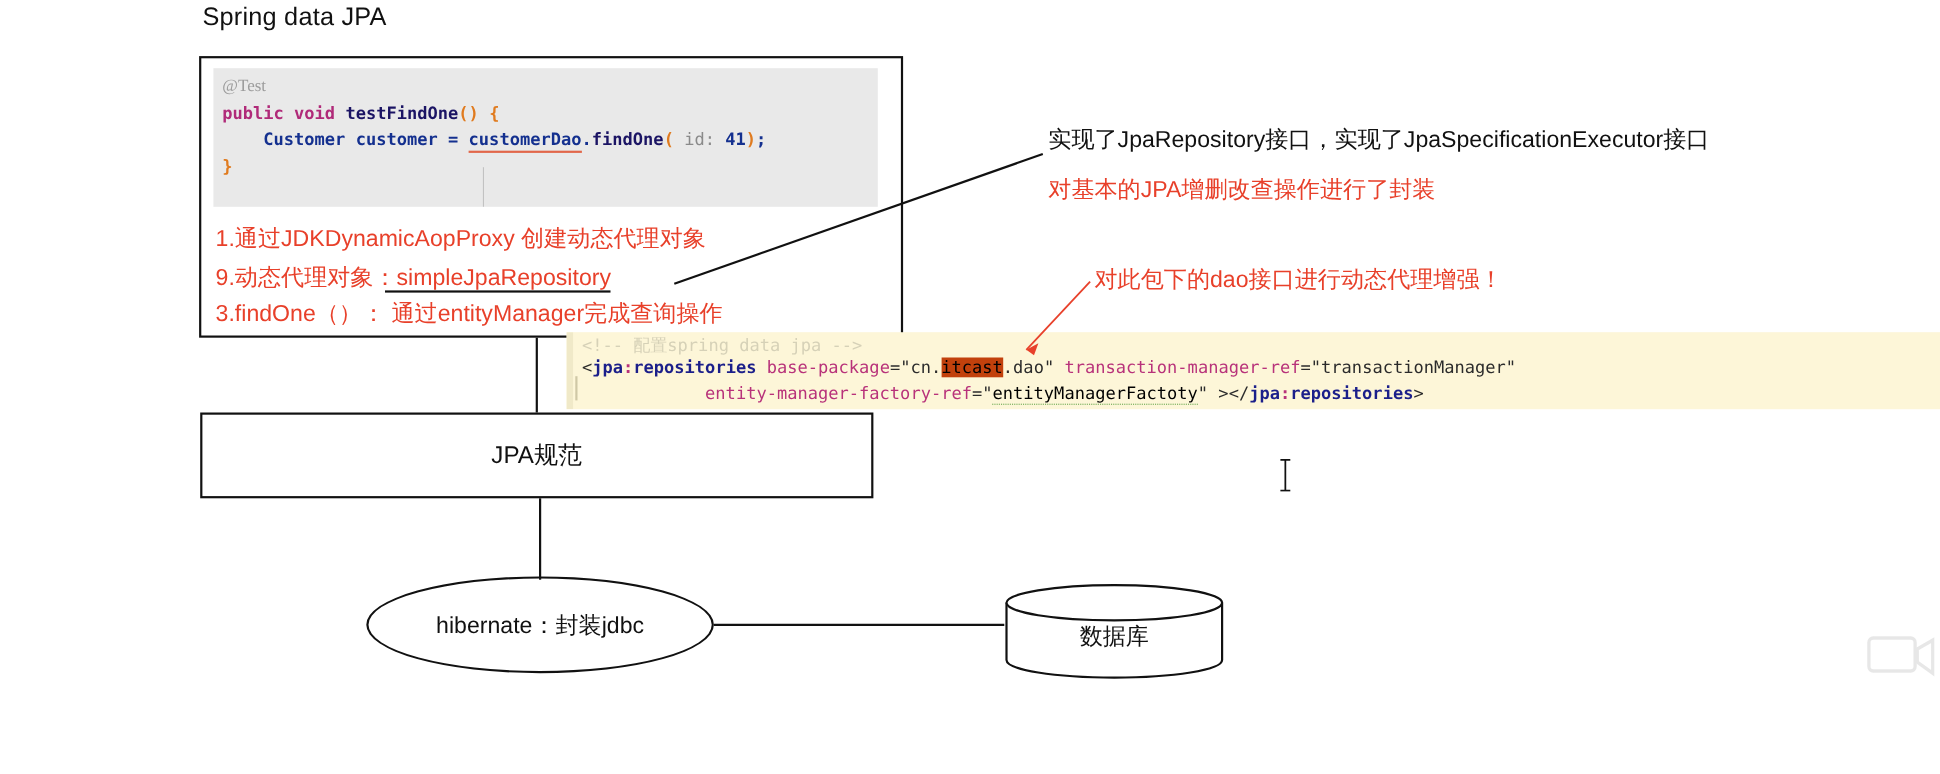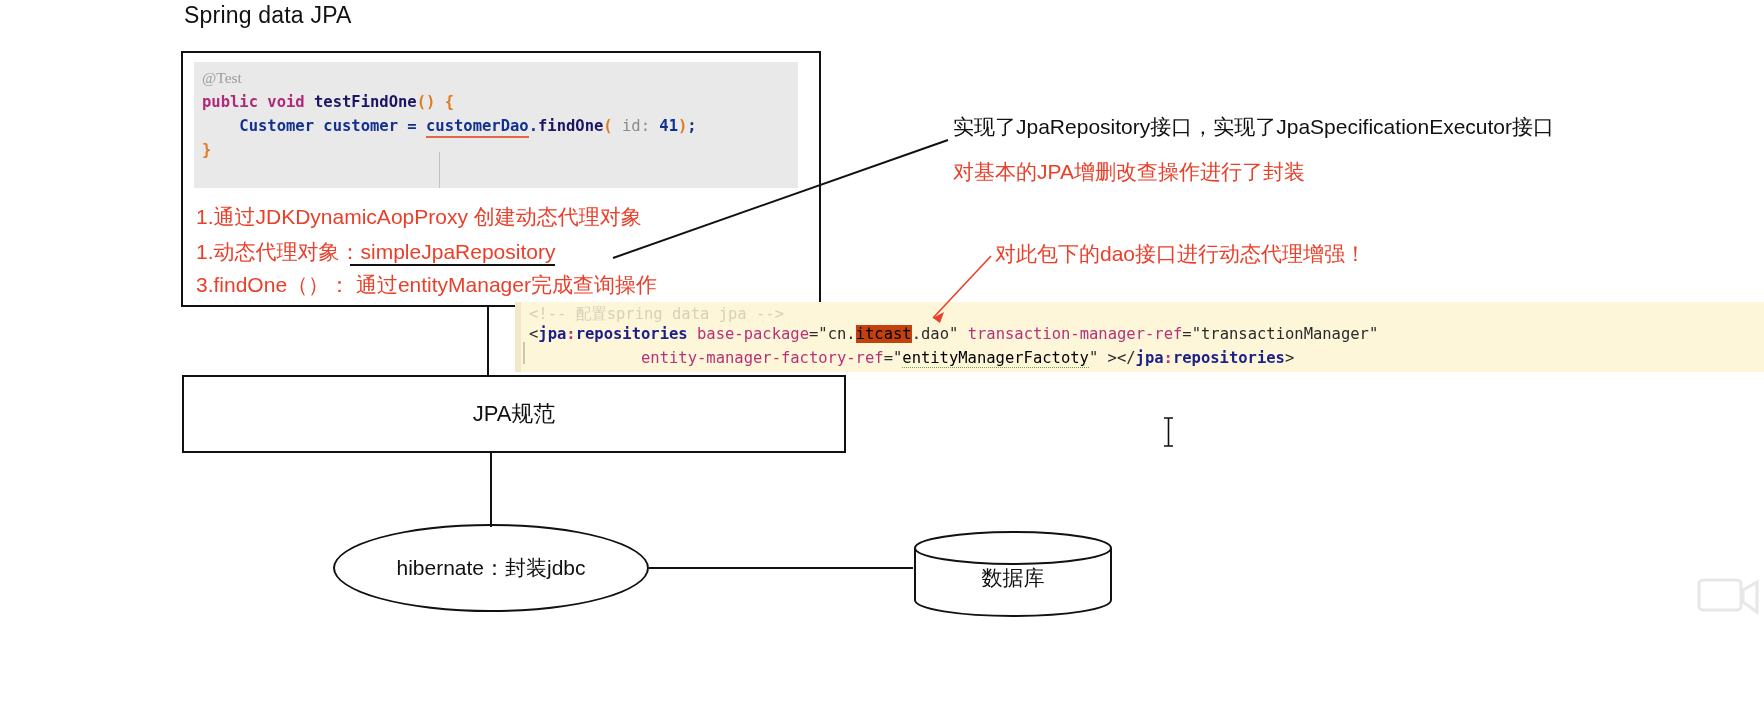--- a/index.html
+++ b/index.html
@@ -156,21 +156,21 @@
   .x-tag     { color: #1b1f8a; font-weight: bold; }
   .x-ns      { color: #b8327a; font-weight: bold; }
   .x-attr    { color: #b8327a; }
   .x-val     { color: #2b2b2b; }
   .x-sel     { background: #c2410c; }
   .x-spell   { border-bottom: 1px dotted #6aa84f; }
 
   
   #jpa-box {
     left: 182px; top: 375px;
-    width: 664px; height: 78px;
+    width: 612px; height: 78px;
     border: 2px solid #111;
     box-sizing: border-box;
     display: flex;
     align-items: center;
     justify-content: center;
     font-size: 22px;
     color: #111;
     background: #fff;
   }
   #hibernate-ellipse {
@@ -221,21 +221,21 @@
 
 <div class="abs" id="code-block">
   <div class="indent-guide"></div>
   <div class="ln" id="code-line-0"><span class="c-anno">@Test</span></div>
   <div class="ln" id="code-line-1"><span class="c-kw">public</span><span class="c-plain"> </span><span class="c-kw">void</span><span class="c-plain"> </span><span class="c-method">testFindOne</span><span class="c-paren">()</span><span class="c-plain"> </span><span class="c-brace">{</span></div>
   <div class="ln" id="code-line-2"><span class="c-plain">    </span><span class="c-type">Customer</span><span class="c-plain"> </span><span class="c-ident">customer</span><span class="c-plain"> = </span><span class="c-underline-red">customerDao</span><span class="c-plain">.</span><span class="c-method">findOne</span><span class="c-paren">(</span><span class="c-param"> id:</span><span class="c-plain"> </span><span class="c-num">41</span><span class="c-paren">)</span><span class="c-plain">;</span></div>
   <div class="ln" id="code-line-4"><span class="c-brace">}</span></div>
 </div>
 
 <div class="abs red-note" id="note-1">1.通过JDKDynamicAopProxy 创建动态代理对象</div>
-<div class="abs red-note" id="note-2">1.动态代理对象：simpleJpaRepository</div>
+<div class="abs red-note" id="note-2">9.动态代理对象：simpleJpaRepository</div>
 <div class="abs" id="note-2-underline"></div>
 <div class="abs red-note" id="note-3">3.findOne（）：  通过entityManager完成查询操作</div>
 
 <div class="abs" id="anno-black">实现了JpaRepository接口，实现了JpaSpecificationExecutor接口</div>
 <div class="abs" id="anno-red-1">对基本的JPA增删改查操作进行了封装</div>
 <div class="abs" id="anno-red-2">对此包下的dao接口进行动态代理增强！</div>
 
 <div class="abs" id="xml-strip">
   <div id="xml-gutter"></div>
   <div id="xml-caretbar"></div>

